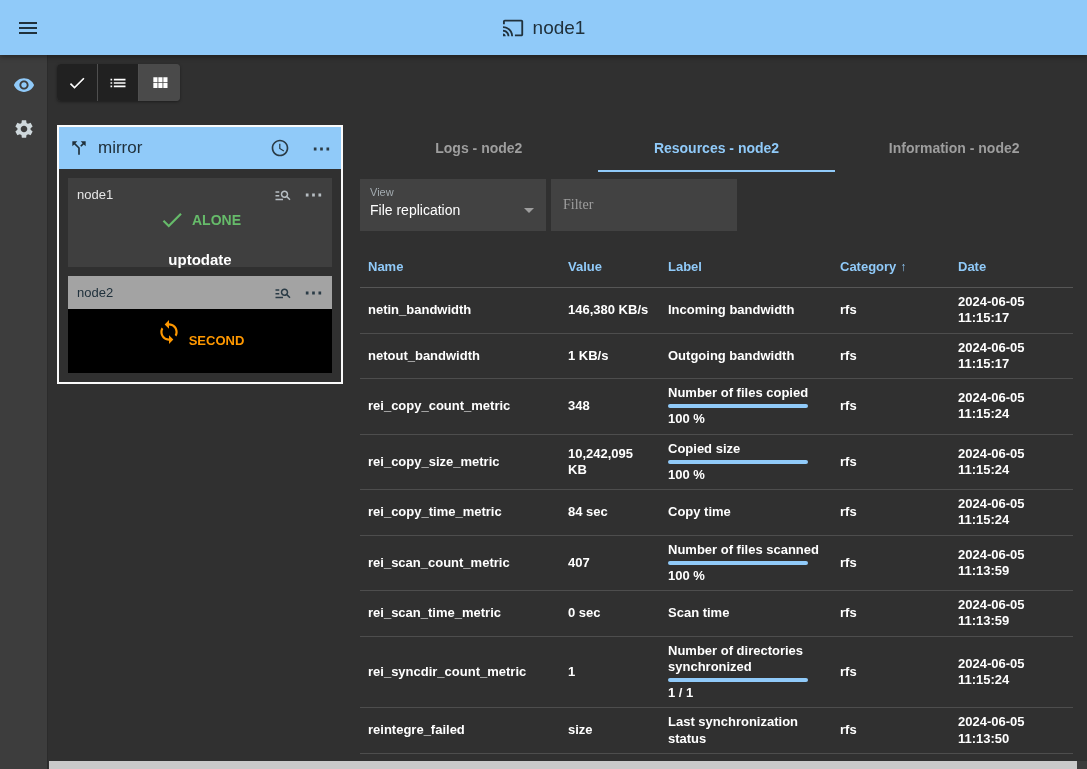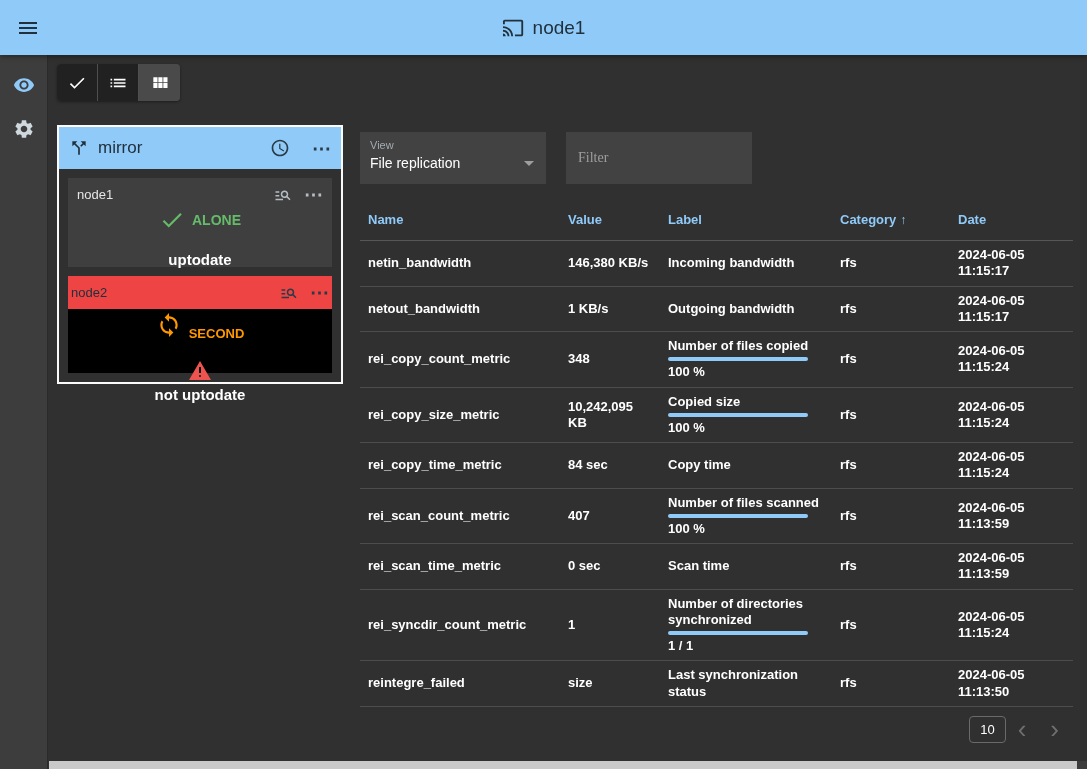--- a/index.html
+++ b/index.html
@@ -36,42 +36,42 @@
   .cc-actions { display:flex; align-items:center; gap:22px; }
   .cc-actions .icon-btn { background:none; border:none; cursor:pointer; color:#2a3b46; display:flex; align-items:center; }
   .more-glyph { font-size:19px; font-weight:bold; color:#2a3b46; line-height:1; }
   .cc-body { padding:9px; display:flex; flex-direction:column; gap:9px; }
 
   .node-tile { background:#3f3f3f; }
   .nt-header { display:flex; align-items:center; gap:12px; padding:7px 9px 3px 9px; color:#e6e6e6; }
   .nt-name { flex:1; font-size:13px; }
   .nt-icon { background:none; border:none; cursor:pointer; display:flex; align-items:center; color:#b6bdc2; }
   .nt-icon .more-glyph { color:#b6bdc2; }
-  .node2-tile .nt-header { background:#ef4444; color:#20313c; padding:7px 3px; }
+  .node2-tile .nt-header { background:#a3a3a3; color:#20313c; padding:7px 9px; }
   .node2-tile .nt-icon, .node2-tile .nt-icon .more-glyph { color:#2a3b46; }
   .nt-status { display:flex; align-items:stretch; height:60px;flex-direction:column; }
   .node2-tile .nt-status { background:#000; height:64px; }
   .status-cell { flex:1; display:flex; align-items:center; justify-content:center; gap:7px; }
   .v-divider { width:1px; background:#5d5d5d; margin:9px 0; }
   .node2-tile .v-divider { background:#4a4a4a; }
   .state-green { color:#66bb6a; }
   .state-orange { color:#ff9800; }
   .state-label { font-weight:bold; font-size:14px; }
   .node2-tile .state-label { font-size:13px;margin-top:17px; }
   .sync-label { font-size:15px; font-weight:600; color:#fff; }
   .warn-cell { flex-direction:column; gap:3px; }
   .warn-icon { color:#ef5350; display:flex; }
 
   
   .panel { flex:1; margin-left:17px; display:flex; flex-direction:column; min-width:0; overflow:hidden; }
   .tab-bar { display:flex; height:47px; flex:0 0 47px; }
   .tab { flex:1; display:flex; align-items:center; justify-content:center; font-size:14px; font-weight:bold; color:#9e9e9e; cursor:pointer; border-bottom:2px solid transparent; }
   .tab.active { color:#90caf9; border-bottom-color:#90caf9; }
 
-  .filter-row { display:flex; gap:20px; margin-top:7px; flex:0 0 52px; }
+  .filter-row { display:flex; gap:5px; margin-top:7px; flex:0 0 52px; }
   .view-select { width:186px; height:52px; background:#424242; padding:7px 10px 0 10px; cursor:pointer; }
   .vs-label { font-size:11px; color:#a3abb0; }
   .vs-value-row { display:flex; align-items:center; justify-content:space-between; margin-top:4px; }
   .vs-value { font-size:14px; color:#fff; }
   .caret { width:0; height:0; border-left:5px solid transparent; border-right:5px solid transparent; border-top:5px solid #9e9e9e; margin-right:2px; }
   .filter-field { width:186px; height:52px; background:#424242; border:none; outline:none; color:#fff; font-size:14px; padding:0 12px; font-family:Liberation Serif, serif; }
   .filter-field::placeholder { color:#9e9e9e; }
 
   table { width:100%; border-collapse:collapse; table-layout:fixed; margin-top:15px; }
   th { text-align:left; color:#90caf9; font-size:13px; font-weight:bold; padding:13px 8px; border-bottom:1px solid #565656; }
@@ -231,36 +231,33 @@
               <div class="nt-status">
                 <div class="status-cell">
                   <span class="state-orange">
                     <svg width="26" height="26" viewBox="0 0 24 24" fill="currentColor">
                         <path d="M12 4V1L8 5l4 4V6c3.31 0 6 2.69 6 6 0 1.01-.25 1.97-.7 2.8l1.46 1.46C19.54 15.03 20 13.57 20 12c0-4.42-3.58-8-8-8zm0 14c-3.31 0-6-2.69-6-6 0-1.01.25-1.97.7-2.8L5.24 7.74C4.46 8.97 4 10.43 4 12c0 4.42 3.58 8 8 8v3l4-4-4-4v3z"></path>
                       </svg>
                   </span>
                   <span class="state-label state-orange">SECOND</span>
                 </div>
                 <div class="v-divider"></div>
-                <div class="status-cell warn-cell">
-                  <span class="warn-icon">
-                    <svg width="24" height="24" viewBox="0 0 24 24" fill="currentColor">
-                        <path d="M1 21h22L12 2 1 21zm12-3h-2v-2h2v2zm0-4h-2v-6h2v6z"></path>
-                      </svg>
-                  </span>
-                  <span class="sync-label">not uptodate</span>
-                </div>
               </div>
             </div>
 
           </div>
         </section>
 
         <section class="panel">
 
+          <div class="tab-bar">
+            <div class="tab">Logs - node2</div>
+            <div class="tab active">Resources - node2</div>
+            <div class="tab">Information - node2</div>
+          </div>
 
           <div class="filter-row">
             <div class="view-select">
               <div class="vs-label">View</div>
               <div class="vs-value-row">
                 <span class="vs-value">File replication</span>
                 <span class="caret"></span>
               </div>
             </div>
             <input class="filter-field" type="text" placeholder="Filter" style="">

